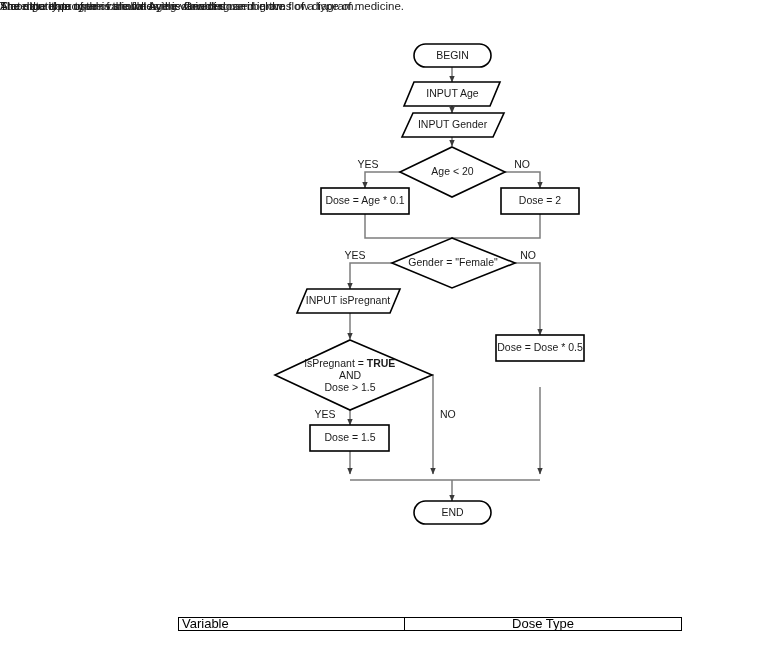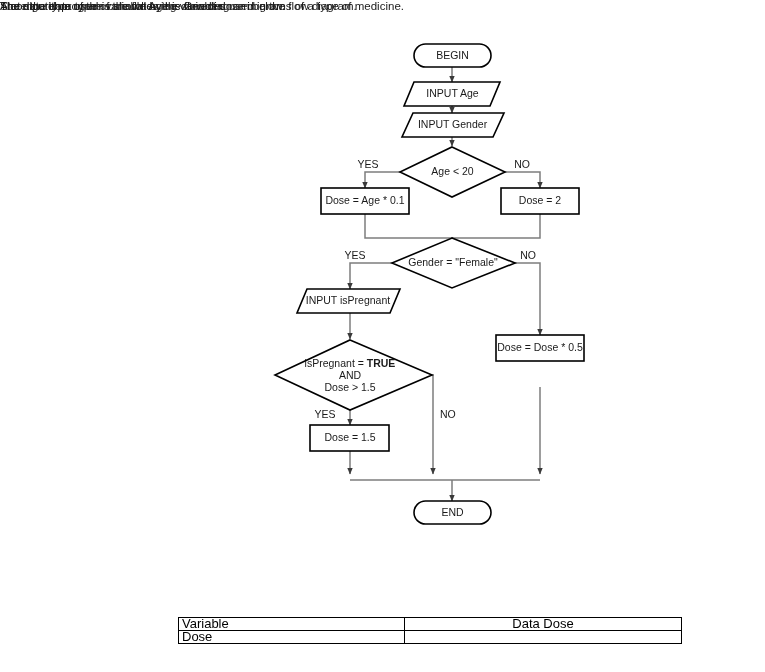--- a/index.html
+++ b/index.html
@@ -217,22 +217,18 @@
   </svg>
 </div>
 
 <div class="prose">The data type of the variable Age is Gender.</div>
 <div class="prose">State the data type of the following variables used in the flow diagram.</div>
 
 <table id="variables-table">
   <thead>
     <tr>
       <th class="col-variable">Variable</th>
-      <th class="col-datatype">Data Dose</th>
+      <th class="col-datatype">Dose Type</th>
     </tr>
   </thead>
   <tbody>
-    <tr>
-      <td class="col-variable">Dose</td>
-      <td class="col-datatype empty-cell"></td>
-    </tr>
   </tbody>
 </table>
 
 </body></html>

